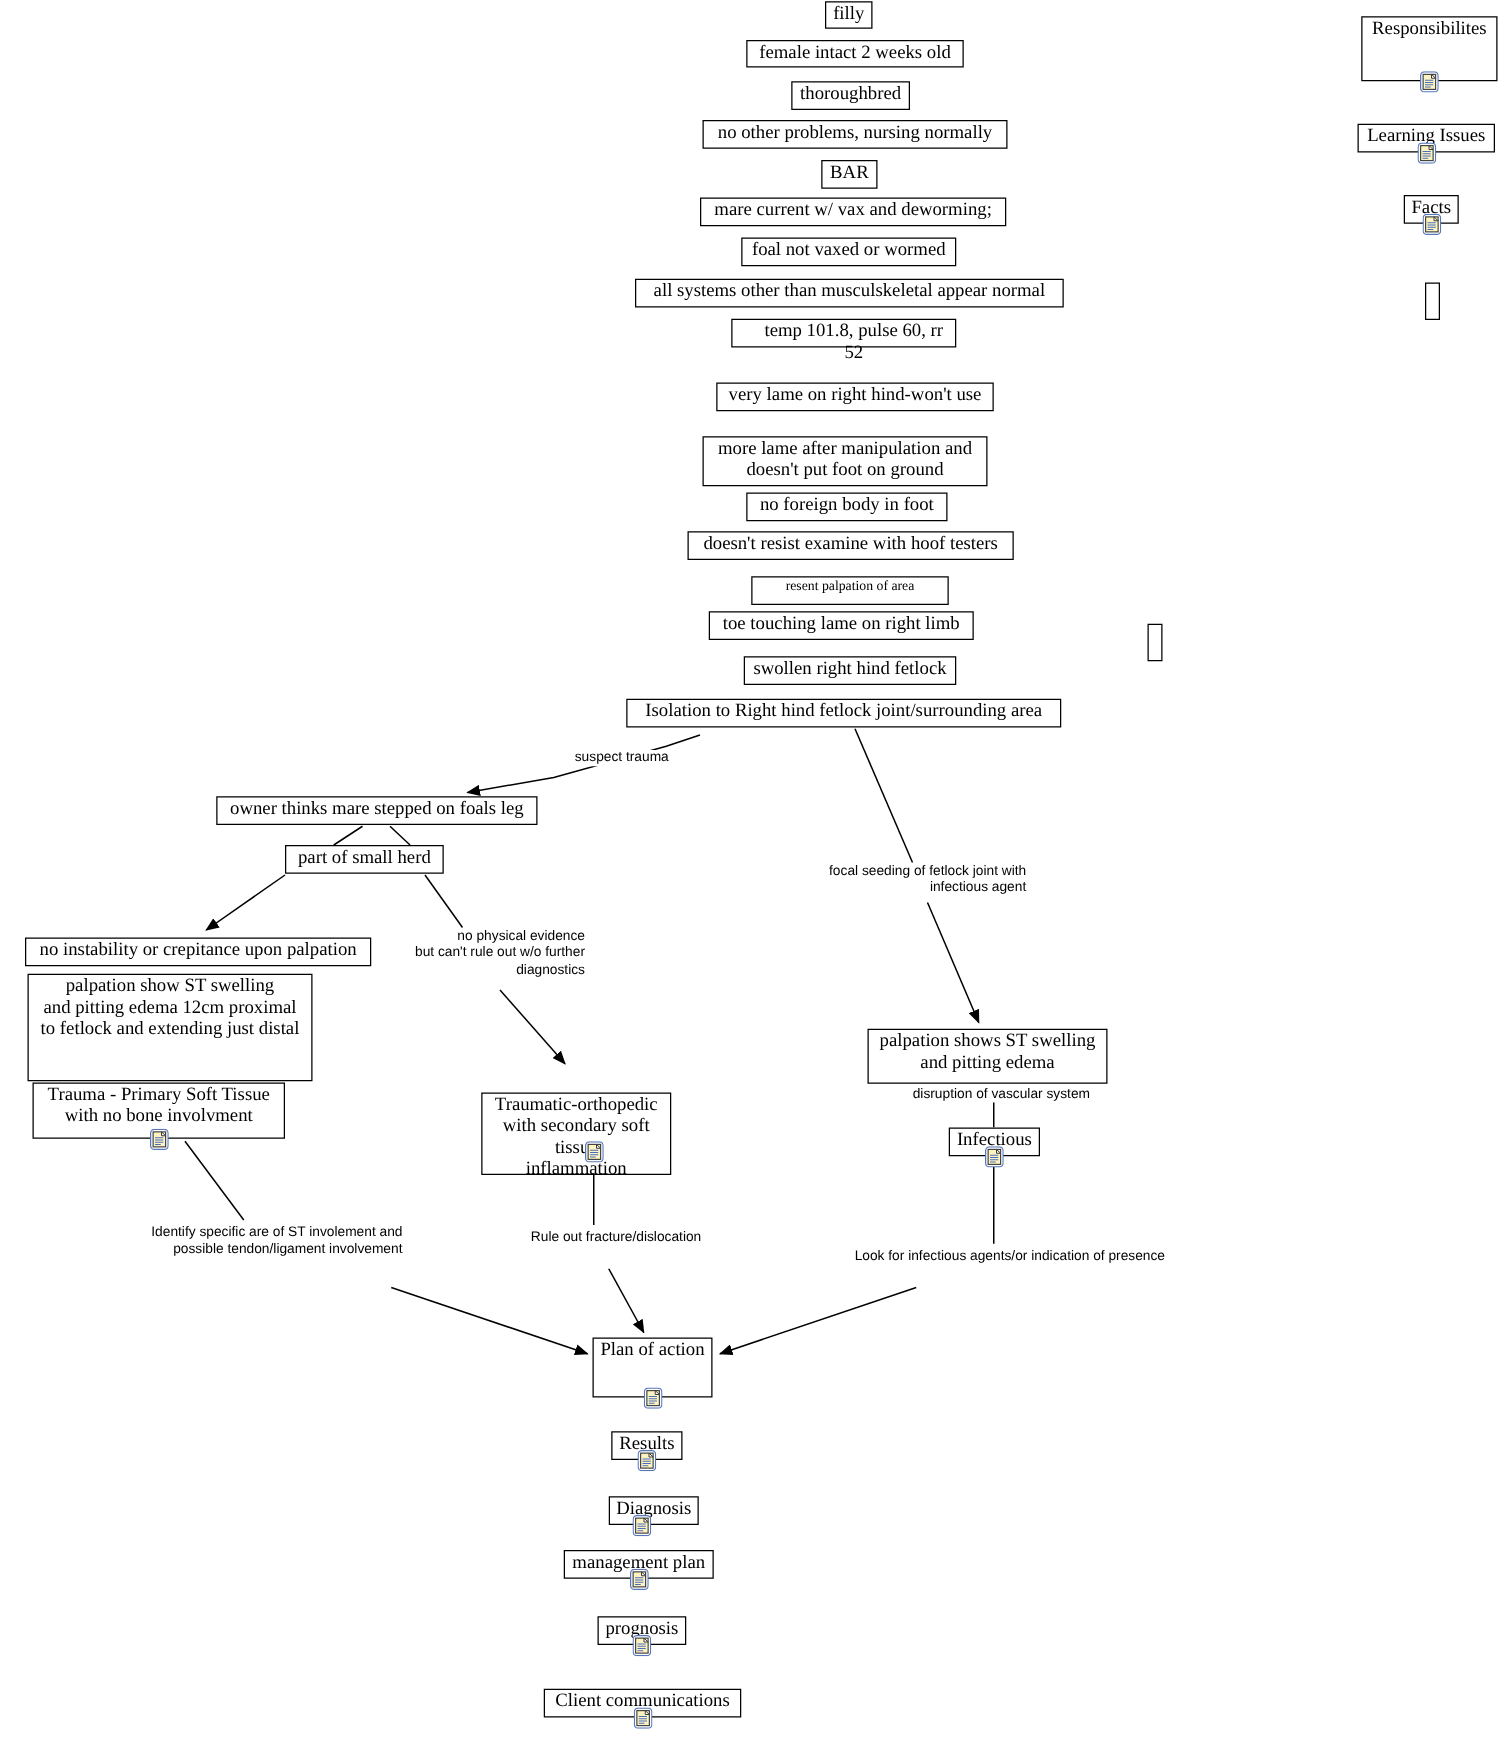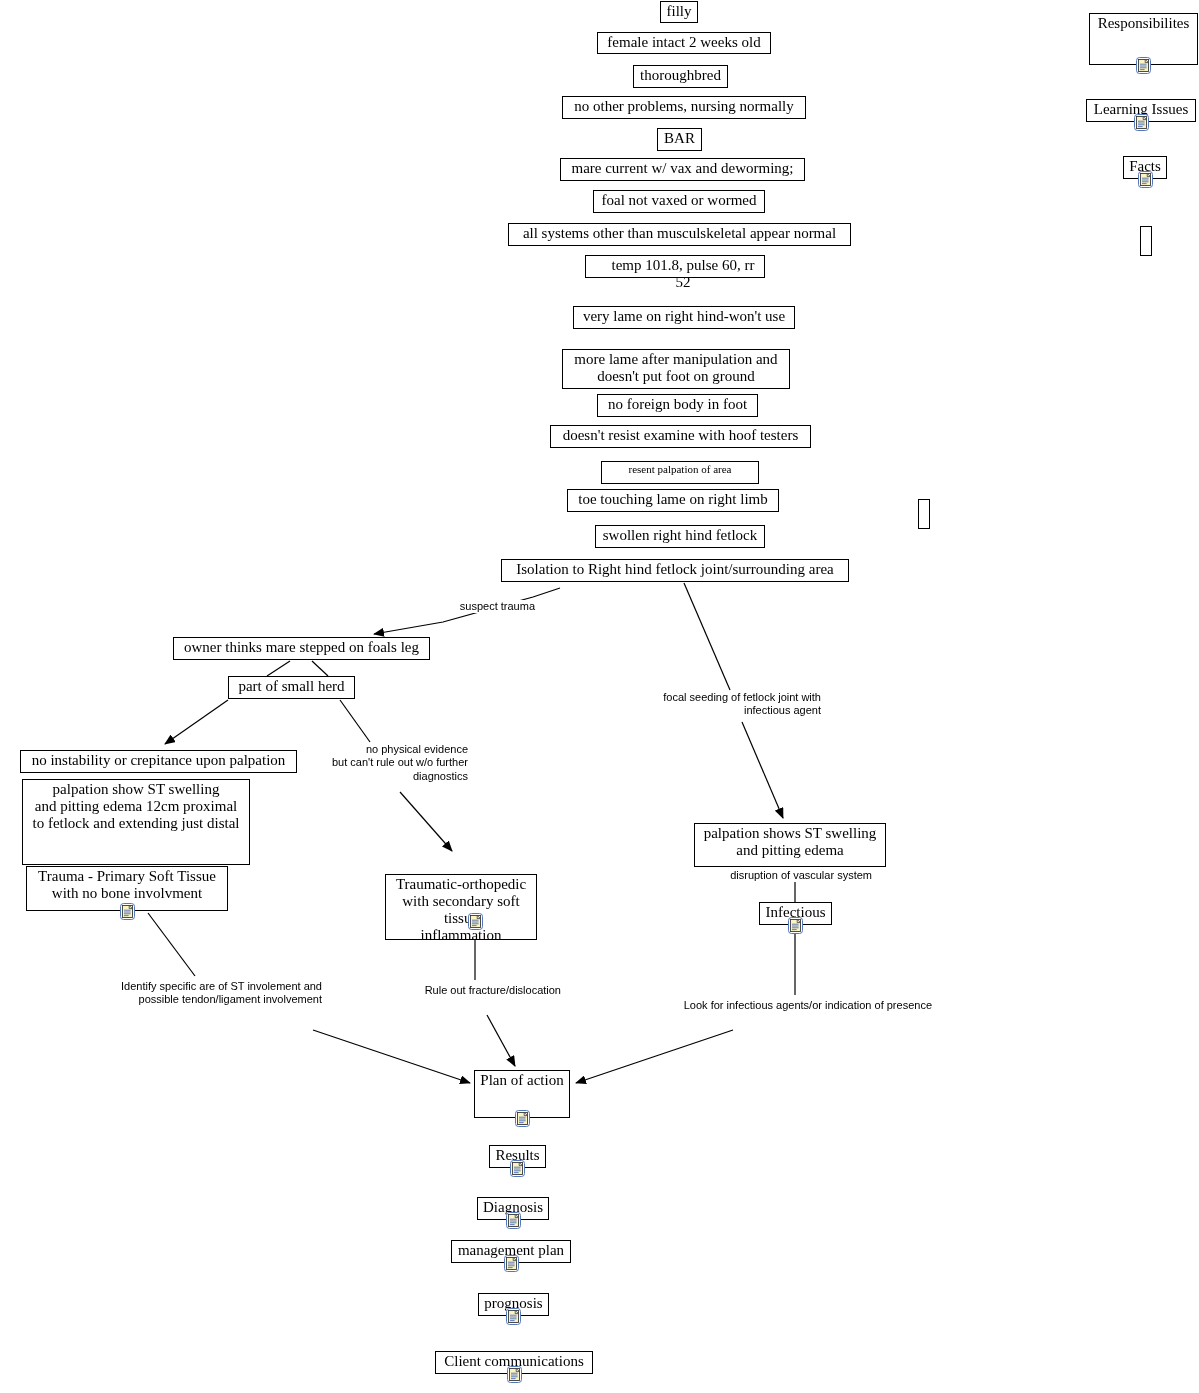--- a/index.html
+++ b/index.html
@@ -176,21 +176,21 @@
           <rect x="0.5" y="0.5" width="14" height="16" rx="3" ry="3" fill="#ffffff" stroke="#5577bb" stroke-width="1"></rect>
           <rect x="2.5" y="2.5" width="10" height="12" fill="#fdf3c0" stroke="#3a3a3a" stroke-width="0.9"></rect>
           <path d="M9.2,2.5 L12.5,5.6 L9.2,5.6 z" fill="#ffffff" stroke="#3a3a3a" stroke-width="0.8"></path>
           <g stroke="#4a6fbf" stroke-width="0.9">
             <line x1="4" y1="7.2" x2="10.6" y2="7.2"></line>
             <line x1="4" y1="9.0" x2="10.6" y2="9.0"></line>
             <line x1="4" y1="10.8" x2="10.6" y2="10.8"></line>
             <line x1="4" y1="12.6" x2="8.6" y2="12.6"></line>
           </g>
         </svg></span>
-      <div class="node" style="left: 477px; top: 1197px; width: 72px; height: 23px; font-size: 15px;">Diagnosis</div>
+      <div class="node" style="left: 487px; top: 1197px; width: 72px; height: 23px; font-size: 15px;">Diagnosis</div>
       <span class="docicon" style="left: 505.5px; top: 1212px;"><svg width="15" height="17" viewBox="0 0 15 17">
           <rect x="0.5" y="0.5" width="14" height="16" rx="3" ry="3" fill="#ffffff" stroke="#5577bb" stroke-width="1"></rect>
           <rect x="2.5" y="2.5" width="10" height="12" fill="#fdf3c0" stroke="#3a3a3a" stroke-width="0.9"></rect>
           <path d="M9.2,2.5 L12.5,5.6 L9.2,5.6 z" fill="#ffffff" stroke="#3a3a3a" stroke-width="0.8"></path>
           <g stroke="#4a6fbf" stroke-width="0.9">
             <line x1="4" y1="7.2" x2="10.6" y2="7.2"></line>
             <line x1="4" y1="9.0" x2="10.6" y2="9.0"></line>
             <line x1="4" y1="10.8" x2="10.6" y2="10.8"></line>
             <line x1="4" y1="12.6" x2="8.6" y2="12.6"></line>
           </g>

